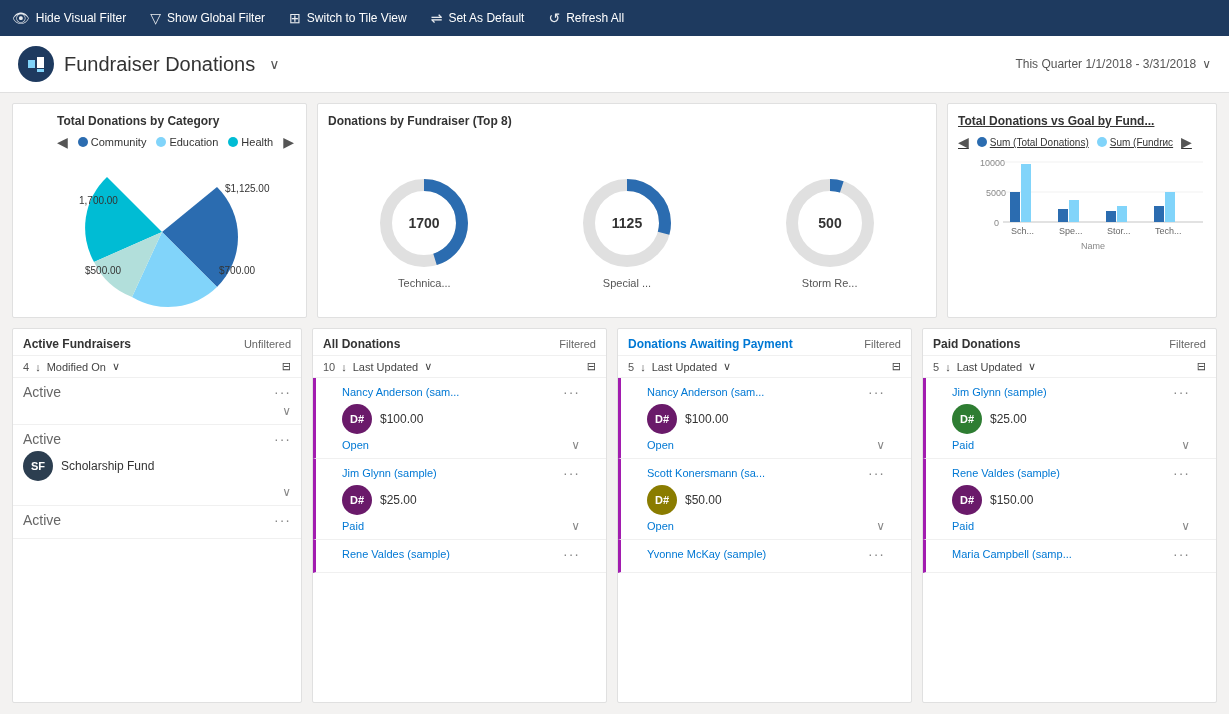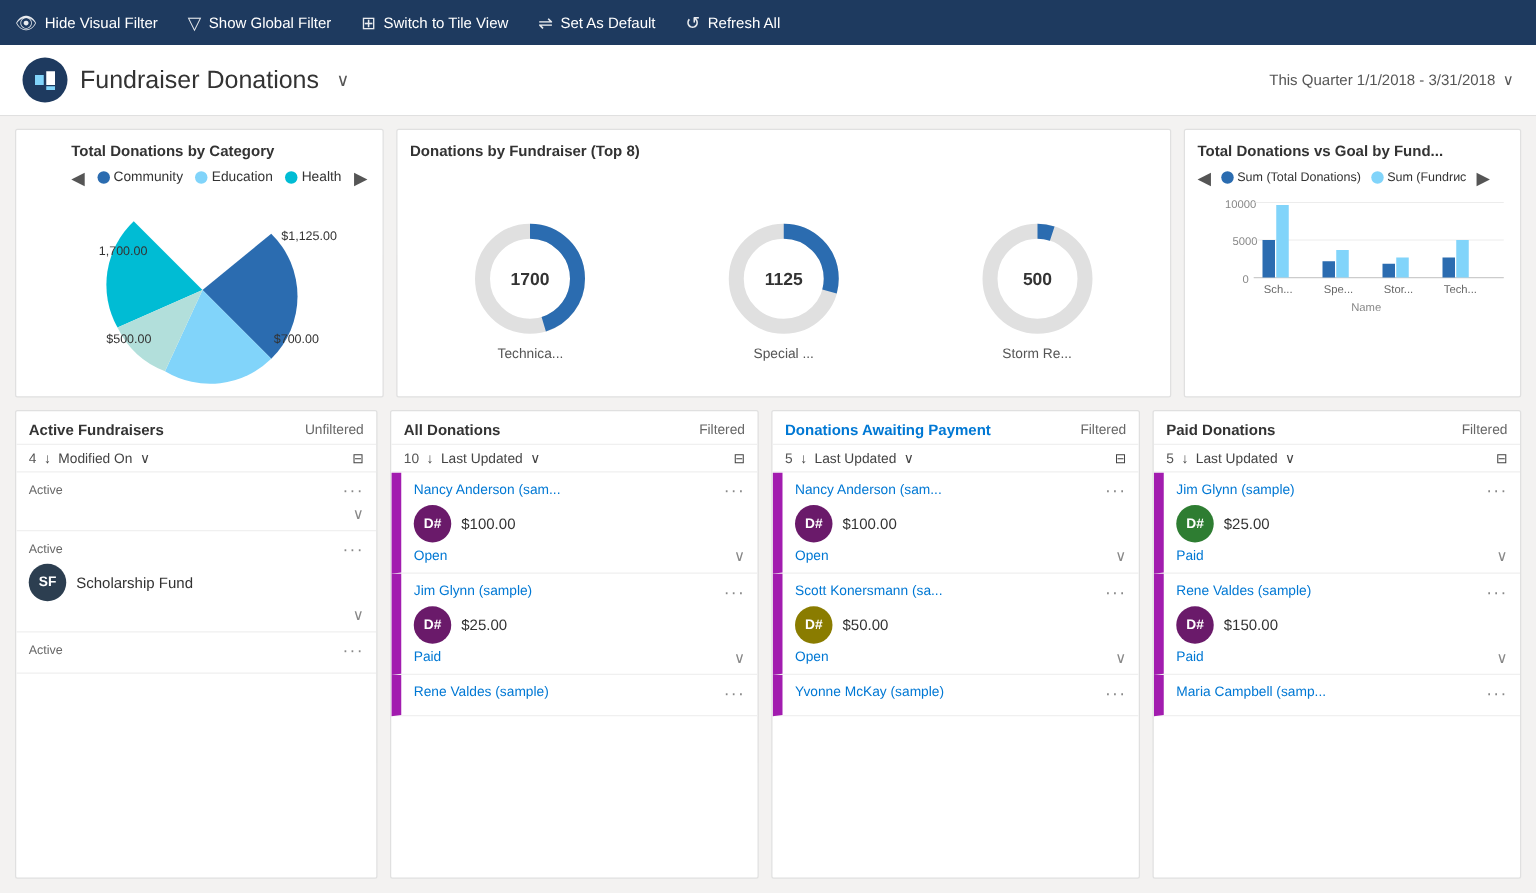--- a/index.html
+++ b/index.html
@@ -64,21 +64,21 @@
       background: #fff;
       border: 1px solid #e0e0e0;
       border-radius: 2px;
       padding: 10px;
       position: relative;
       overflow: hidden;
     }
     .chart-card-title { font-size: 12px; font-weight: 600; color: #333; margin-bottom: 6px; }
     .chart-card.pie { flex: 0 0 295px; padding-left: 44px; }
     .chart-card.donut { flex: 1; }
-    .chart-card.bar { flex: 0 0 270px; }
+    .chart-card.bar { flex: 0 0 270px; text-decoration: underline; }
 
     
     .pie-legend {
       display: flex;
       align-items: center;
       gap: 10px;
       font-size: 11px;
       margin-bottom: 4px;
     }
     .legend-dot { width: 10px; height: 10px; border-radius: 50%; display: inline-block; margin-right: 3px; }
@@ -148,36 +148,36 @@
       border-bottom: 1px solid #f0f0f0;
       padding: 6px 10px;
       position: relative;
     }
     .list-item-header {
       display: flex;
       align-items: center;
       justify-content: space-between;
       margin-bottom: 4px;
     }
-    .item-status { font-size: 10px; color: #666; }
+    .item-status { font-size: 14px; color: #666; }
     .item-dots { font-size: 14px; color: #888; cursor: pointer; letter-spacing: 1px; }
     .item-name-row { display: flex; align-items: center; gap: 8px; }
     .avatar {
       width: 30px; height: 30px; border-radius: 50%;
       display: flex; align-items: center; justify-content: center;
       font-size: 11px; font-weight: 600; color: #fff; flex-shrink: 0;
     }
     .item-main { font-weight: 500; font-size: 12px; }
     .item-chevron { font-size: 12px; color: #888; cursor: pointer; }
 
     
     .donation-item {
-      border-left: 8px solid #a21caf;
+      border-left: 3px solid #a21caf;
       margin: 0;
-      padding: 6px 10px;
+      padding: 6px 26px;
       border-bottom: 1px solid #f0f0f0;
     }
     .donation-header {
       display: flex;
       justify-content: space-between;
       align-items: center;
       margin-bottom: 4px;
     }
     .donation-link { color: #0078d4; font-size: 11px; cursor: pointer; text-decoration: none; }
     .donation-row { display: flex; align-items: center; gap: 8px; margin-bottom: 4px; }

